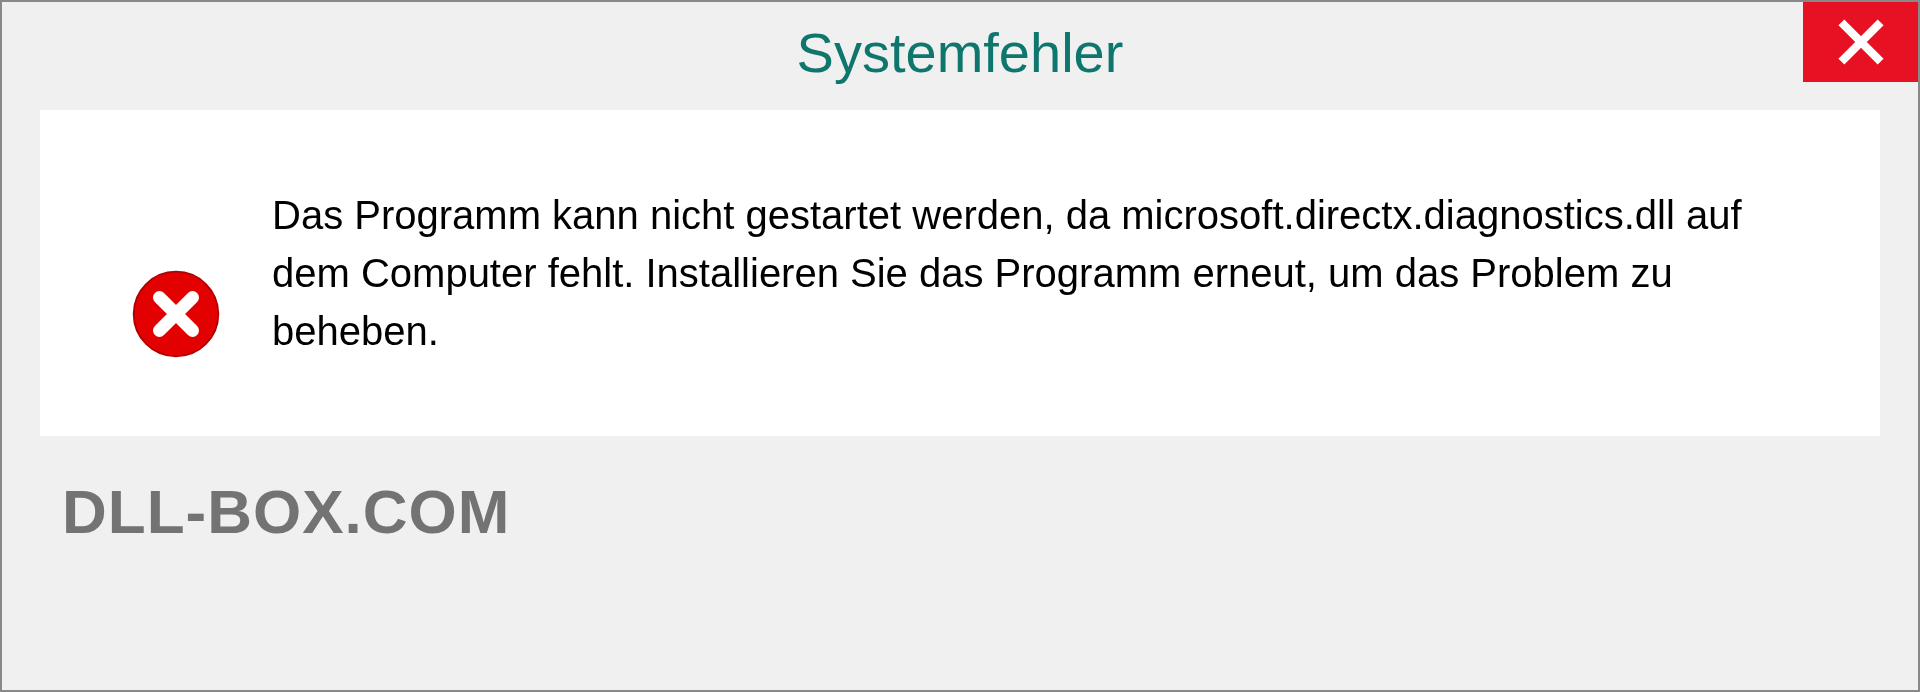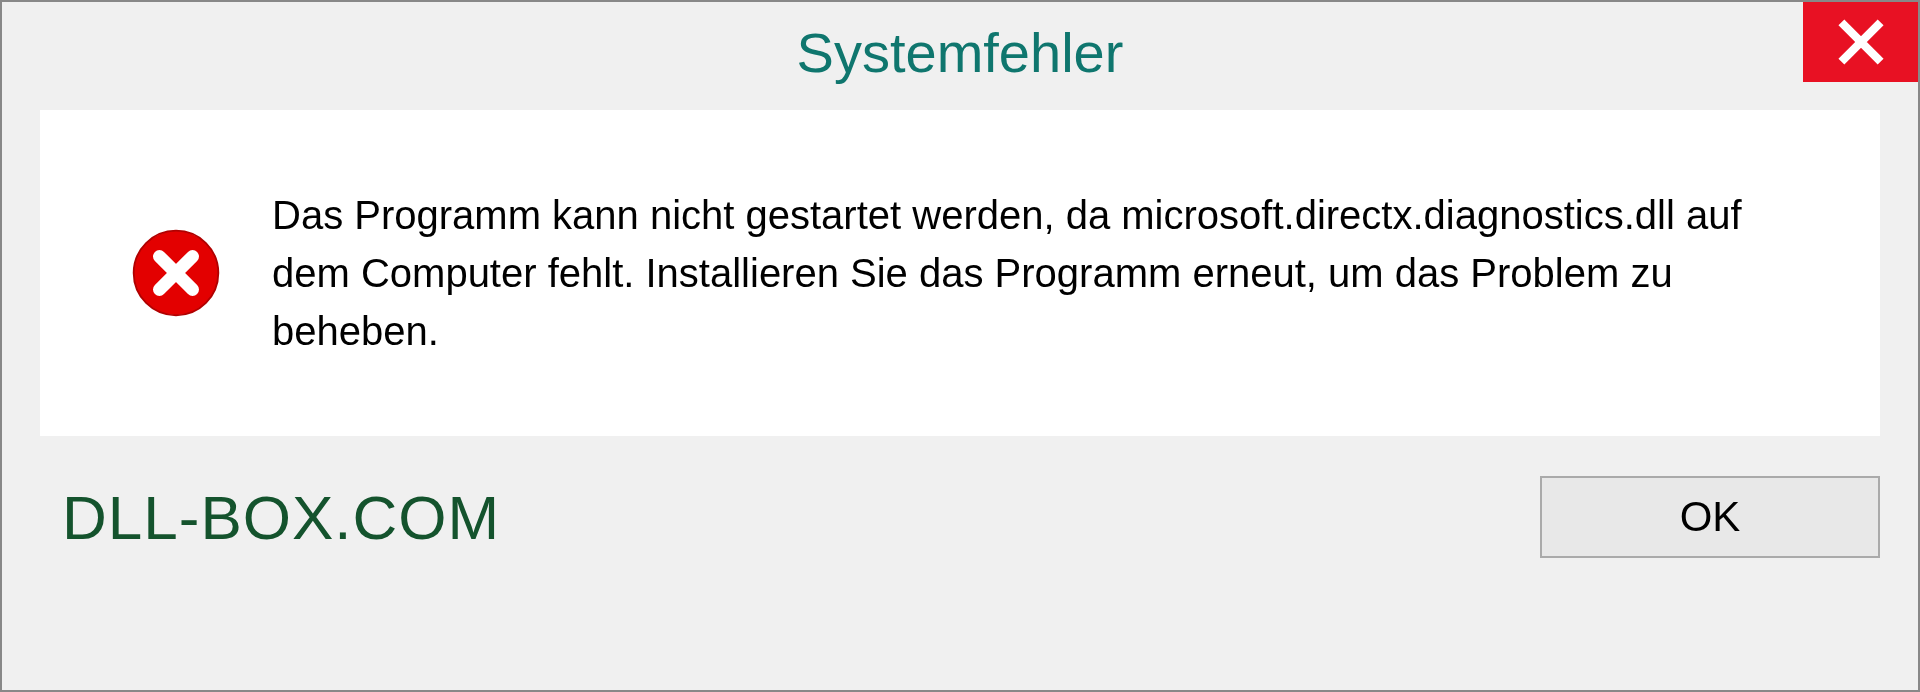--- a/index.html
+++ b/index.html
@@ -45,21 +45,21 @@
     }
     .close-button svg {
       width: 50px;
       height: 50px;
     }
     .content-area {
       background: #fff;
       margin: 18px 38px 0 38px;
       padding: 76px 60px 76px 60px;
       display: flex;
-      align-items: center;
+      align-items: flex-end;
       gap: 50px;
     }
     .error-icon-wrap {
       flex-shrink: 0;
       width: 92px;
       height: 92px;
       margin-left: 30px;
     }
     .message-text {
       font-size: 40px;
@@ -68,22 +68,22 @@
       font-weight: 400;
     }
     .footer-area {
       display: flex;
       align-items: center;
       justify-content: space-between;
       padding: 40px 38px 0 60px;
     }
     .watermark {
       font-size: 62px;
-      font-weight: 400;
-      color: #14532d;
+      font-weight: 700;
+      color: #737373;
       letter-spacing: 1px;
       font-family: Arial, Helvetica, sans-serif;
     }
     .ok-button {
       width: 340px;
       height: 82px;
       background: #e8e8e8;
       border: 2px solid #aaa;
       font-size: 42px;
       color: #000;
@@ -112,14 +112,13 @@
       <circle cx="50" cy="50" r="46" fill="#e30000"></circle>
       <circle cx="50" cy="50" r="46" fill="none" stroke="#b00000" stroke-width="2"></circle>
       <path d="M32 32 L68 68 M68 32 L32 68" stroke="#fff" stroke-width="14" stroke-linecap="round" fill="none"></path>
     </svg>
   </div>
   <div class="message-text">Das Programm kann nicht gestartet werden, da microsoft.directx.diagnostics.dll auf dem Computer fehlt. Installieren Sie das Programm erneut, um das Problem zu beheben.</div>
 </div>
 
 <div class="footer-area">
   <div class="watermark">DLL-BOX.COM</div>
-  <button class="ok-button">OK</button>
 </div>
 
 </body></html>

